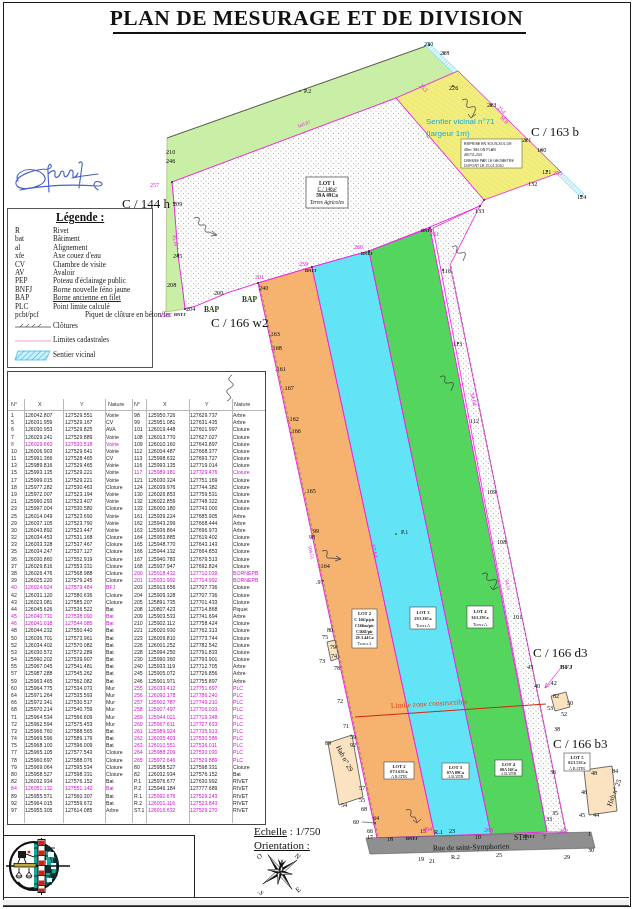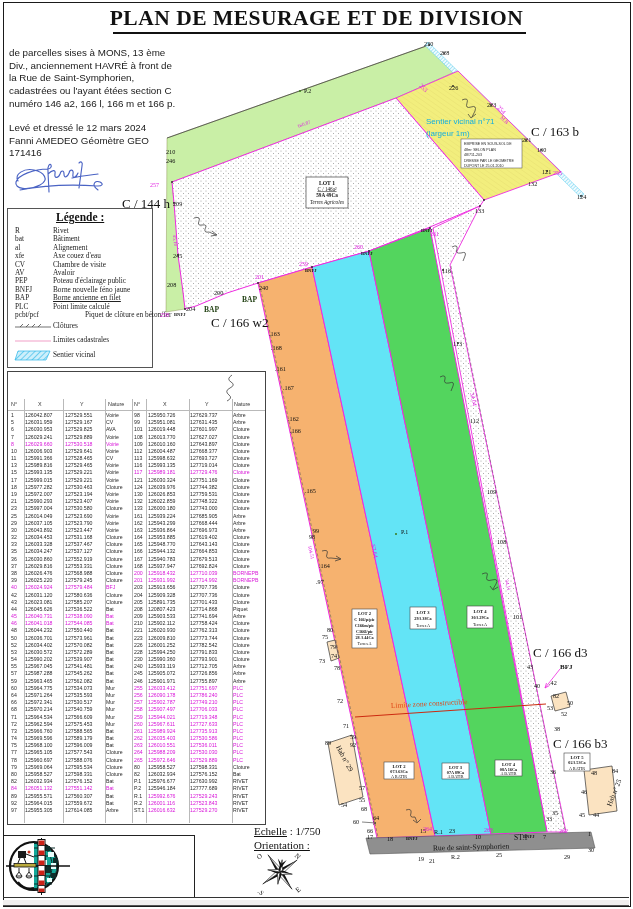--- a/index.html
+++ b/index.html
@@ -9,23 +9,21 @@
 </style></head>
 <body>
 <div id="page">
 
 <div class="abs" style="left:3px;top:2px;width:626px;height:903px;border:1.2px solid #1a1a1a;"></div>
 
 <div class="abs ser" style="left:0;top:6px;width:633px;text-align:center;font-size:21.5px;font-weight:bold;color:#111;letter-spacing:0.5px;">PLAN DE MESURAGE ET DE DIVISION</div>
 
 <div class="abs" style="left:113px;top:32px;width:413px;height:1.6px;background:#111;"></div>
 
-<div class="abs" style="left:9px;top:47px;width:200px;font-size:9.8px;line-height:12.7px;color:#1a1a1a;white-space:nowrap;">de parcelles sises à MONS, 13 ème<br>Div., anciennement HAVRÉ à front de<br>la Rue de Saint-Symphorien,<br>cadastrées ou l'ayant étées section C<br>numéro 146 a2, 166 l, 166 m et 166 p.</div>
-
-<div class="abs" style="left:9px;top:122px;width:200px;font-size:9.8px;line-height:12.7px;color:#1a1a1a;">Levé et dressé le 12 mars 2024<br>Fanni AMEDEO Géomètre GEO<br>171416</div>
+
 
 <svg class="abs" style="left:10px;top:160px;" width="100" height="45" viewBox="0 0 100 45">
 <path d="M8,21 C4,14 14,8 24,10 C34,12 40,20 30,25 C18,31 4,29 6,22 C8,15 24,9 38,9 C40,9 42,7 41,5 C40,3 37,6 38,12 L39,32 M38,14 C42,10 46,9 45,14 C44,18 48,19 50,14 C51,10 54,10 54,14 C54,18 57,18 59,13 C60,9 64,9 63,14 C62,19 66,18 68,13 M69,3 C71,1 73,2 72,6 L69,28 M62,18 C70,16 80,15 88,14 M10,30 C30,26 60,24 88,26 C92,26 94,24 90,22 C86,20 80,24 88,30" stroke="#4a63c4" stroke-width="1.15" fill="none" stroke-linecap="round"></path>
 </svg>
 
 <div class="abs ser" style="left:7px;top:208px;width:144px;height:158px;border:1px solid #555;background:#fff;">
 
 <div class="abs ser" style="left:48px;top:2px;font-size:11.5px;font-weight:bold;text-decoration:underline;color:#111;">Légende :</div>
 <div class="abs" style="left:7px;top:17.0px;font-size:7.3px;color:#222;white-space:nowrap;">R</div>
       <div class="abs" style="left:45px;top:17.0px;font-size:7.3px;color:#222;white-space:nowrap;">Rivet</div>

